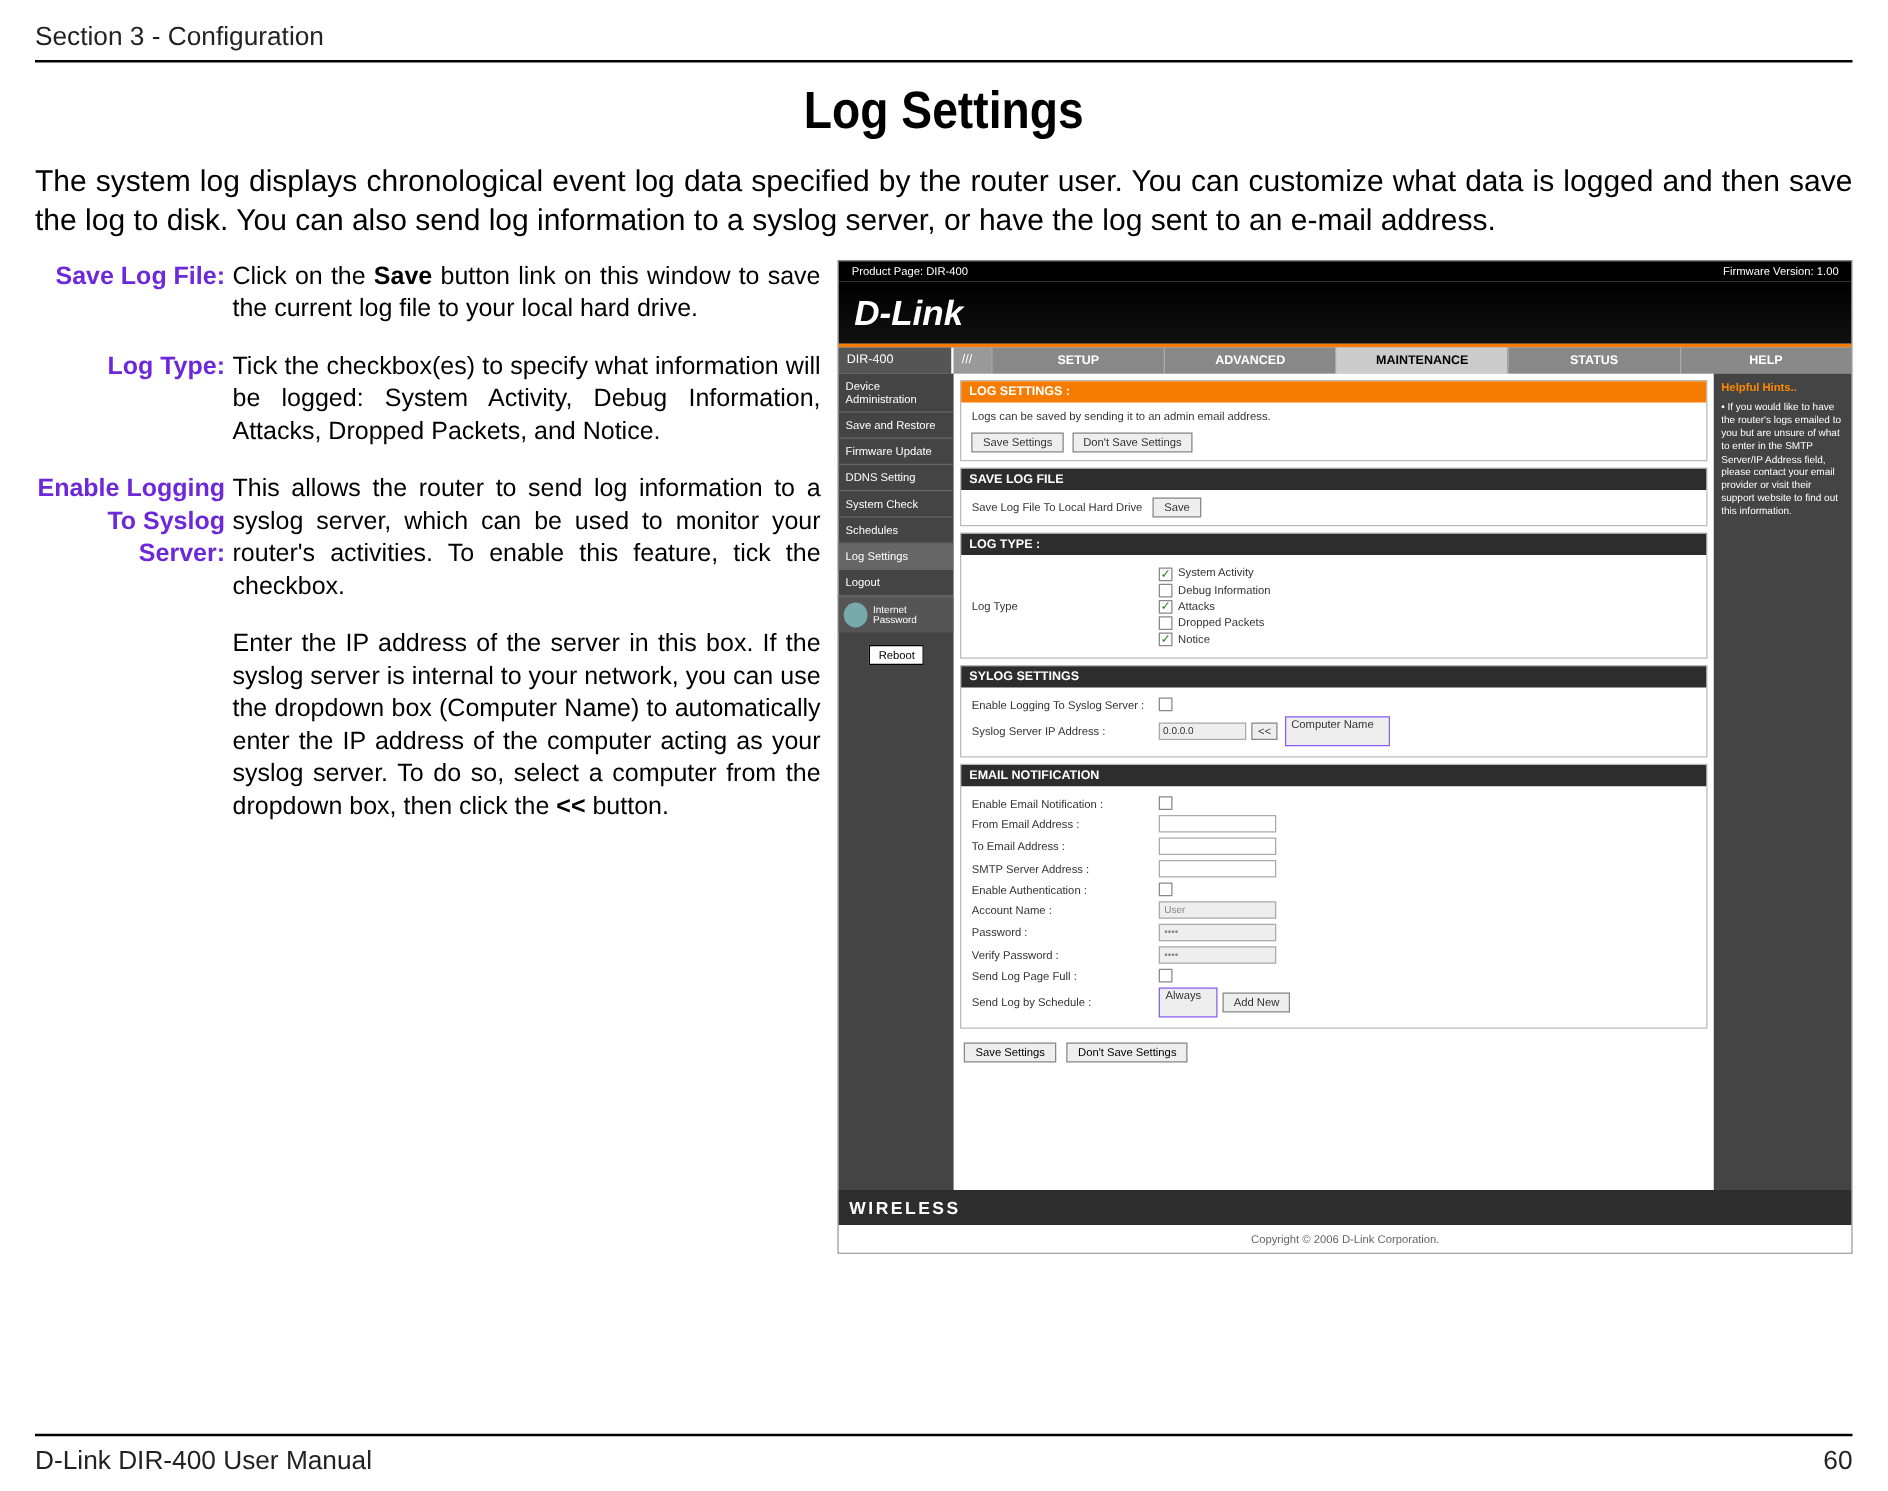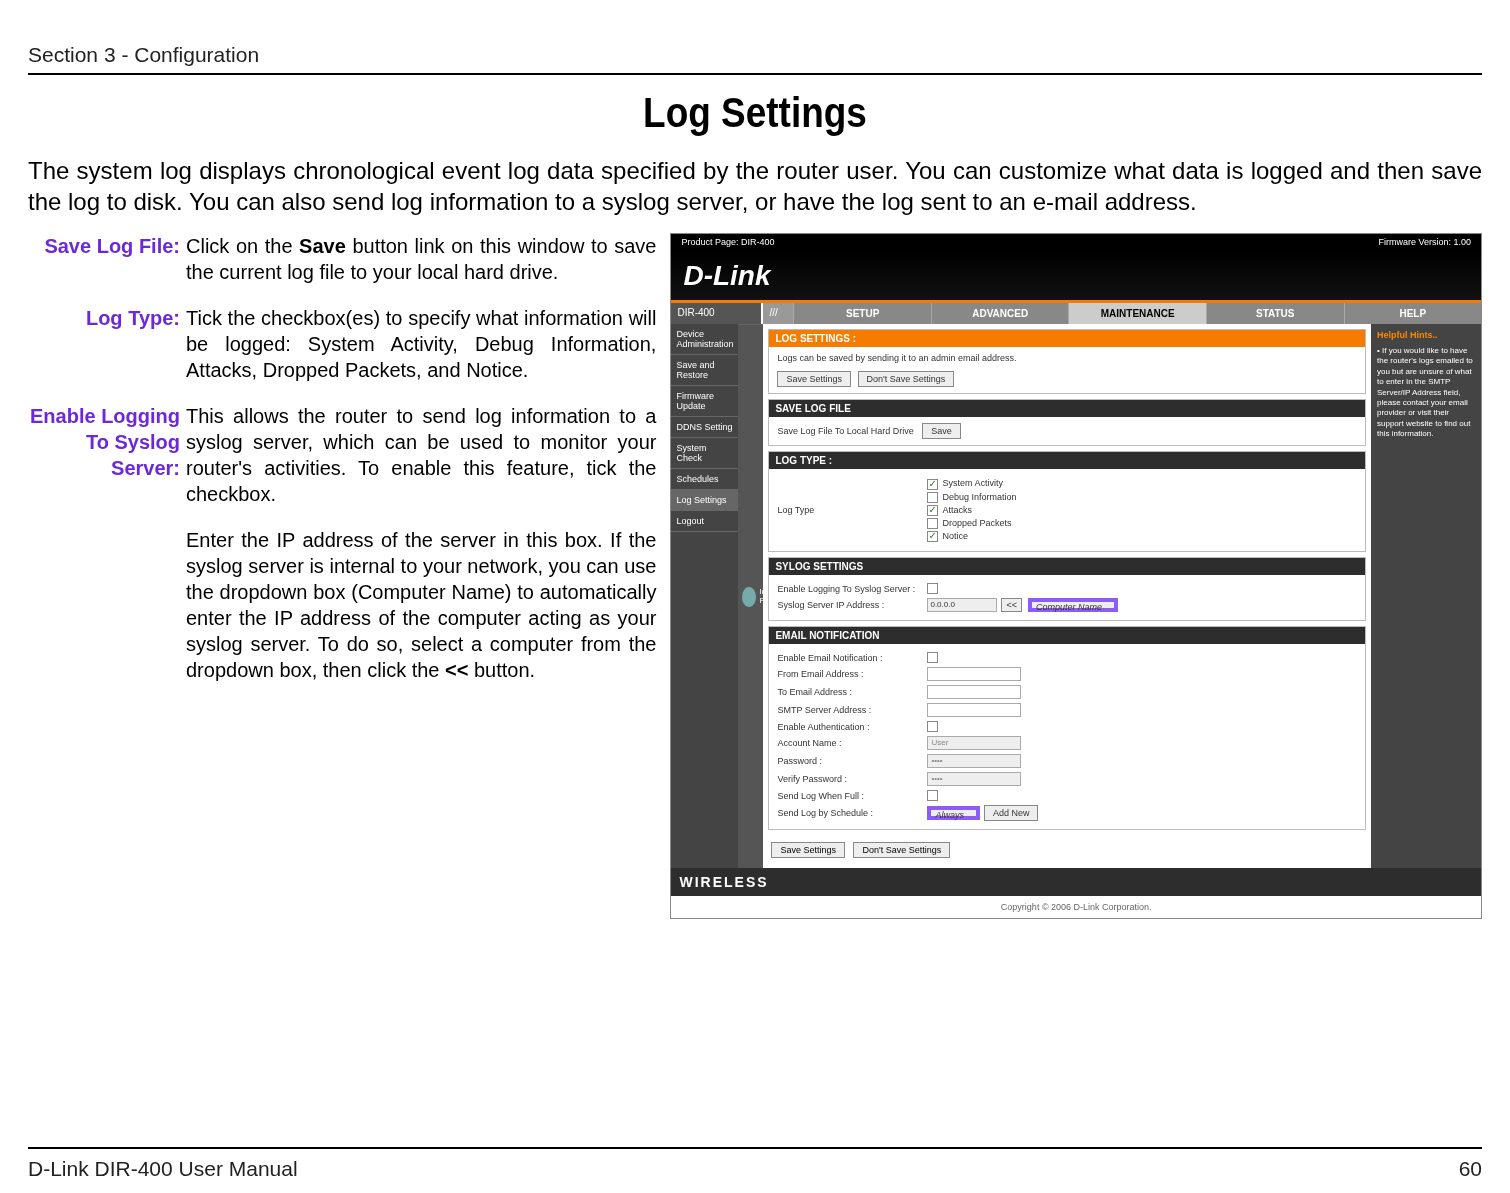--- a/index.html
+++ b/index.html
@@ -9,21 +9,20 @@
     height: 1193px;
     background: #fff;
     color: #000;
     position: relative;
     padding: 18px 28px 12px 28px;
   }
   .section-header {
     font-size: 21px;
     color: #222;
     margin-bottom: 6px;
-    margin-top: 25px;
   }
   hr.top-rule {
     border: none;
     border-top: 2px solid #000;
     margin-bottom: 14px;
   }
   .page-title {
     text-align: center;
     font-family: Arial, Helvetica, sans-serif;
     font-weight: bold;
@@ -107,21 +106,21 @@
   .rs-breadcrumbs { background:#999;color:#fff;padding:4px 6px; width:30px;}
   .rs-tabs { flex:1; display:flex; }
   .rs-tab {
     flex:1;background:#888;color:#fff;text-align:center;padding:5px 4px;
     border-left:1px solid #aaa;font-size:10px;font-weight:bold;
   }
   .rs-tab.active { background:#ccc;color:#000; }
   .rs-body { display:flex; }
   .rs-side {
     width:92px;background:#444;color:#fff;font-size:9px;
-    display:flex;flex-direction:row;
+    display:flex;flex-direction:column;
   }
   .rs-side-item { padding:5px 5px;border-bottom:1px solid #666; }
   .rs-side-item.active { background:#666; }
   .rs-side-spacer { flex:1; }
   .rs-side-internet {
     background:#555;padding:4px;display:flex;gap:4px;align-items:center;
     border-top:1px solid #666;
   }
   .rs-side-internet .globe {
     width:20px;height:20px;border-radius:50%;background:#7aa;
@@ -159,22 +158,22 @@
   .rs-check {
     width:11px;height:11px;border:1px solid #888;background:#fff;
     display:inline-block;vertical-align:middle;margin-right:4px;
     position:relative;
   }
   .rs-check.checked::after {
     content:"✓";color:#2a7a2a;font-size:10px;position:absolute;
     top:-2px;left:0;
   }
   .rs-select {
-    border:4px solid #8b5cf6;background:#eee;height:14px;display:inline-block;
-    padding:0 12px 0 4px;font-size:9px;position:relative;font-style:italic;
+    border:1px solid #8b5cf6;background:#eee;height:24px;display:inline-block;
+    padding:0 12px 0 4px;font-size:9px;position:relative;
   }
   .rs-footer {
     background:#2d2d2d;color:#fff;font-size:14px;font-weight:bold;
     padding:6px 8px;letter-spacing:2px;
   }
   .rs-copy {
     background:#fff;color:#666;font-size:9px;text-align:center;padding:6px;
   }
 
   .bottom-rule {
@@ -346,21 +345,21 @@
               </div>
               <div class="rs-row">
                 <div class="rs-row-label">Password :</div>
                 <span class="rs-input gray" style="font-size: 8px; padding: 1px 3px; color: rgb(136, 136, 136);">••••</span>
               </div>
               <div class="rs-row">
                 <div class="rs-row-label">Verify Password :</div>
                 <span class="rs-input gray" style="font-size: 8px; padding: 1px 3px; color: rgb(136, 136, 136);">••••</span>
               </div>
               <div class="rs-row">
-                <div class="rs-row-label">Send Log When Full :</div>
+                <div class="rs-row-label">Send Log Page Full :</div>
                 <span class="rs-check"></span>
               </div>
               <div class="rs-row">
                 <div class="rs-row-label">Send Log by Schedule :</div>
                 <span class="rs-select">Always</span>
                 <span class="rs-btn" style="margin-left: 4px;">Add New</span>
               </div>
             </div>
         </div>
 

